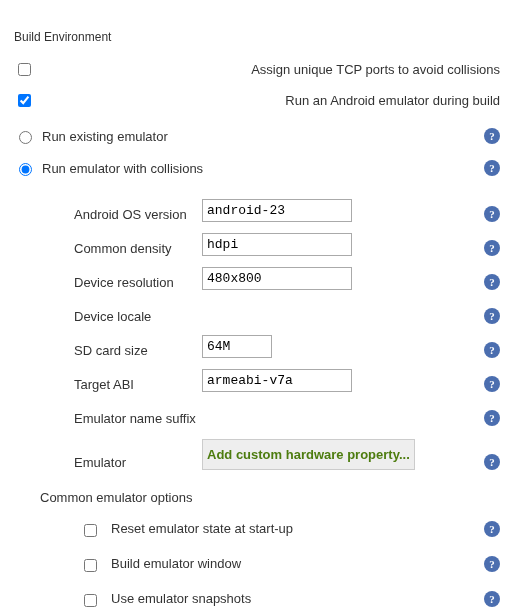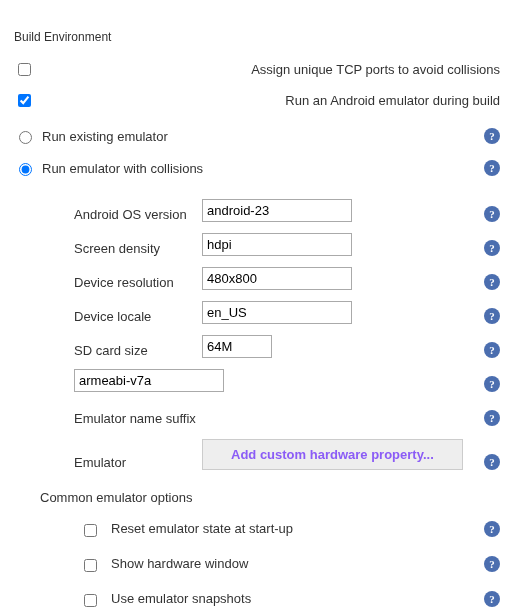--- a/index.html
+++ b/index.html
@@ -50,28 +50,28 @@
   }
   .prop-label {
     width: 128px;
     flex-shrink: 0;
   }
   .prop-input input[type=text] {
     width: 140px;
     padding: 3px 4px;
     border: 1px solid #aaa;
     font-size: 13px;
-    font-family: Liberation Sans, sans-serif;
+    font-family: Liberation Mono, monospace;
   }
   .prop-input button {
     background: #eee;
     border: 1px solid #ccc;
-    padding: 7px 28px;
+    padding: 7px 4px;
     font-weight: bold;
-    color: #8b5cf6;
+    color: #4d7c0f;
     cursor: pointer;
     font-size: 13px;
   }
   .help-col {
     margin-left: auto;
     width: 20px;
     flex-shrink: 0;
     display: flex;
     justify-content: flex-end;
   }
@@ -137,48 +137,48 @@
 
   <div class="prop-table">
     <div class="prop-row">
       <div class="prop-label">Android OS version</div>
       <div class="prop-input"><input type="text" value="android-23" style=""></div>
       <div class="help-col">
           <div class="help-icon">?</div>
         </div>
     </div>
     <div class="prop-row">
-      <div class="prop-label">Screen density</div>
+      <div class="prop-label">Common density</div>
       <div class="prop-input"><input type="text" value="hdpi" style=""></div>
       <div class="help-col">
           <div class="help-icon">?</div>
         </div>
     </div>
     <div class="prop-row">
       <div class="prop-label">Device resolution</div>
       <div class="prop-input"><input type="text" value="480x800" style=""></div>
       <div class="help-col">
           <div class="help-icon">?</div>
         </div>
     </div>
     <div class="prop-row">
       <div class="prop-label">Device locale</div>
-      <div class="prop-input"><input type="text" value="en_US" style=""></div>
       <div class="help-col">
           <div class="help-icon">?</div>
         </div>
     </div>
     <div class="prop-row">
       <div class="prop-label">SD card size</div>
       <div class="prop-input"><input type="text" style="width: 60px;" value="64M"></div>
       <div class="help-col">
           <div class="help-icon">?</div>
         </div>
     </div>
     <div class="prop-row">
+      <div class="prop-label">Target ABI</div>
       <div class="prop-input"><input type="text" value="armeabi-v7a" style=""></div>
       <div class="help-col">
           <div class="help-icon">?</div>
         </div>
     </div>
     <div class="prop-row">
       <div class="prop-label">Emulator name suffix</div>
       <div class="help-col">
           <div class="help-icon">?</div>
         </div>
@@ -196,21 +196,21 @@
 
   <div class="common-row">
     <input type="checkbox" style="">
     <span>Reset emulator state at start-up</span>
     <div class="help-col">
         <div class="help-icon">?</div>
       </div>
   </div>
   <div class="common-row">
     <input type="checkbox" style="">
-    <span>Show hardware window</span>
+    <span>Build emulator window</span>
     <div class="help-col">
         <div class="help-icon">?</div>
       </div>
   </div>
   <div class="common-row">
     <input type="checkbox" style="">
     <span>Use emulator snapshots</span>
     <div class="help-col">
         <div class="help-icon">?</div>
       </div>

